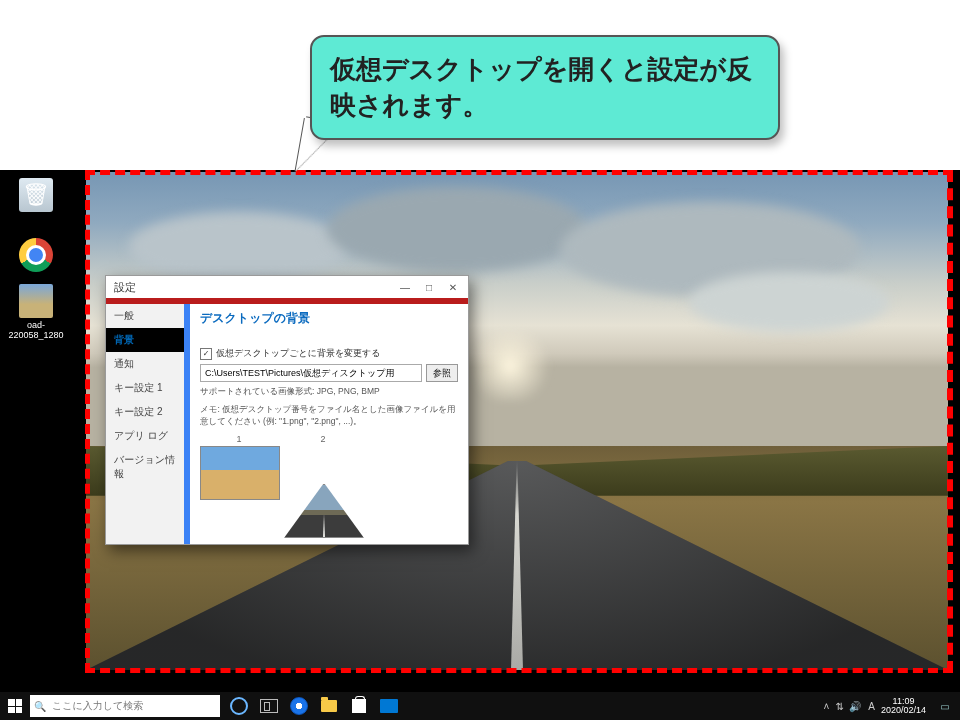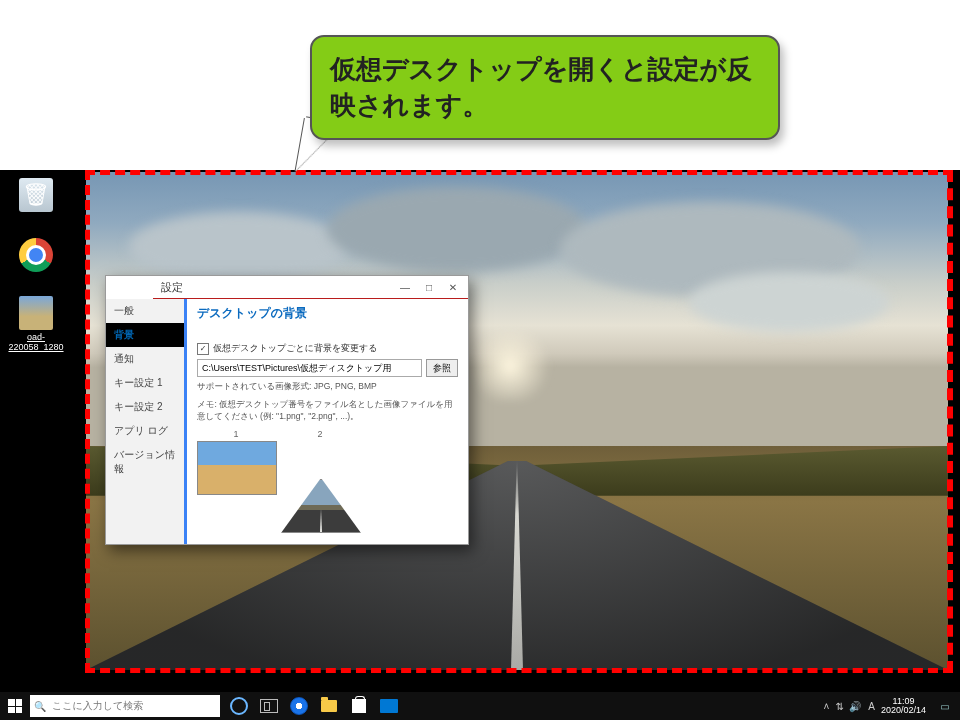--- a/index.html
+++ b/index.html
@@ -1,21 +1,21 @@
 <!DOCTYPE html>
 <html><head>
 <meta charset="utf-8">
 <style>
   html,body{margin:0;padding:0;width:960px;height:720px;background:#fff;font-family:"Meiryo","Yu Gothic",sans-serif;overflow:hidden;}
   .stage{position:relative;width:960px;height:720px;}
 
   
   .callout{
     position:absolute;left:310px;top:35px;width:470px;height:105px;
-    background:#84cc16;border:2px solid #555;border-radius:14px;
+    background:#5eead4;border:2px solid #555;border-radius:14px;
     box-shadow:4px 6px 8px rgba(0,0,0,.25);
     display:flex;align-items:center;justify-content:center;
     padding:4px 18px;box-sizing:border-box;z-index:50;
   }
   .callout span{font-size:26px;font-weight:700;color:#222;line-height:1.35;text-align:left;}
   .callout-tail{
     position:absolute;left:300px;top:120px;width:0;height:0;z-index:49;
     border-right:38px solid transparent;
     border-top:55px solid #fff;
     filter:drop-shadow(-1px 1px 0 #555) drop-shadow(1px -1px 0 #555);
@@ -68,34 +68,34 @@
     clip-path:polygon(47% 0,53% 0,100% 100%,0 100%);
   }
   .road-shade{position:absolute;left:0;top:58%;right:0;bottom:0;clip-path:polygon(49% 0,51% 0,100% 100%,0 100%);background:radial-gradient(ellipse at 50% 0,rgba(255,255,255,.15),rgba(0,0,0,.35) 80%);} 
 
   
   .dicon{position:absolute;left:6px;width:60px;text-align:center;color:#fff;font-size:9px;z-index:20;}
   .dicon .glyph{width:34px;height:34px;margin:0 auto 2px;display:flex;align-items:center;justify-content:center;font-size:22px;}
   .recycle{top:178px;} .recycle .glyph{background:linear-gradient(#dfeaf2,#b8c6d0);border-radius:3px;color:#fff;}
   .chrome{top:238px;} .chrome .glyph{border-radius:50%;background:conic-gradient(#db4437 0 120deg,#0f9d58 120deg 240deg,#ffcd40 240deg 360deg);position:relative;}
   .chrome .glyph::after{content:"";position:absolute;left:50%;top:50%;width:14px;height:14px;border-radius:50%;background:#4285f4;border:3px solid #fff;transform:translate(-50%,-50%);} 
-  .thumb{top:296px;text-decoration:underline;} .thumb .glyph{background:linear-gradient(#7aa7d9,#c8b278 60%);border-radius:2px;}
+  .thumb{top:284px;} .thumb .glyph{background:linear-gradient(#7aa7d9,#c8b278 60%);border-radius:2px;}
 
   
   .win{
     position:absolute;left:105px;top:275px;width:362px;height:268px;
     background:#fff;border:1px solid #9a9a9a;box-shadow:4px 6px 14px rgba(0,0,0,.5);
     z-index:25;display:flex;flex-direction:column;font-size:10px;color:#333;
   }
-  .titlebar{height:22px;display:flex;align-items:center;justify-content:space-between;padding:0 4px 0 8px;border-bottom:1px solid #b91c1c;margin-left:47px;}
+  .titlebar{height:22px;display:flex;align-items:center;justify-content:space-between;padding:0 4px 0 8px;border-bottom:6px solid #b91c1c;}
   .titlebar .t{font-size:11px;}
   .winbtns{display:flex;gap:2px;}
   .winbtns div{width:22px;height:16px;display:flex;align-items:center;justify-content:center;font-size:10px;color:#555;}
   .wincontent{flex:1;display:flex;min-height:0;}
-  .wside{width:78px;background:#f2f2f2;border-right:3px solid #3b82f6;display:flex;flex-direction:column;}
+  .wside{width:78px;background:#f2f2f2;border-right:6px solid #3b82f6;display:flex;flex-direction:column;}
   .wside div{padding:5px 8px;font-size:10px;color:#444;}
   .wside div.sel{background:#000000;color:#0066b3;font-weight:600;}
   .wmain{flex:1;padding:6px 10px;overflow:hidden;}
   .wmain h3{margin:0 0 20px;font-size:12px;font-weight:600;color:#0a6abf;}
   .chkrow{display:flex;align-items:center;gap:4px;font-size:9px;margin-bottom:4px;}
   .chkrow .chk{width:10px;height:10px;border:1px solid #777;display:flex;align-items:center;justify-content:center;font-size:8px;color:#333;}
   .pathrow{display:flex;align-items:center;gap:4px;margin-bottom:4px;}
   .pathrow input{flex:1;height:16px;font-size:9px;padding:0 4px;border:1px solid #aaa;background:#fff;}
   .pathrow button{height:18px;font-size:9px;padding:0 6px;border:1px solid #999;background:#eee;}
   .hint{font-size:8.5px;color:#555;line-height:1.4;margin-bottom:6px;}

